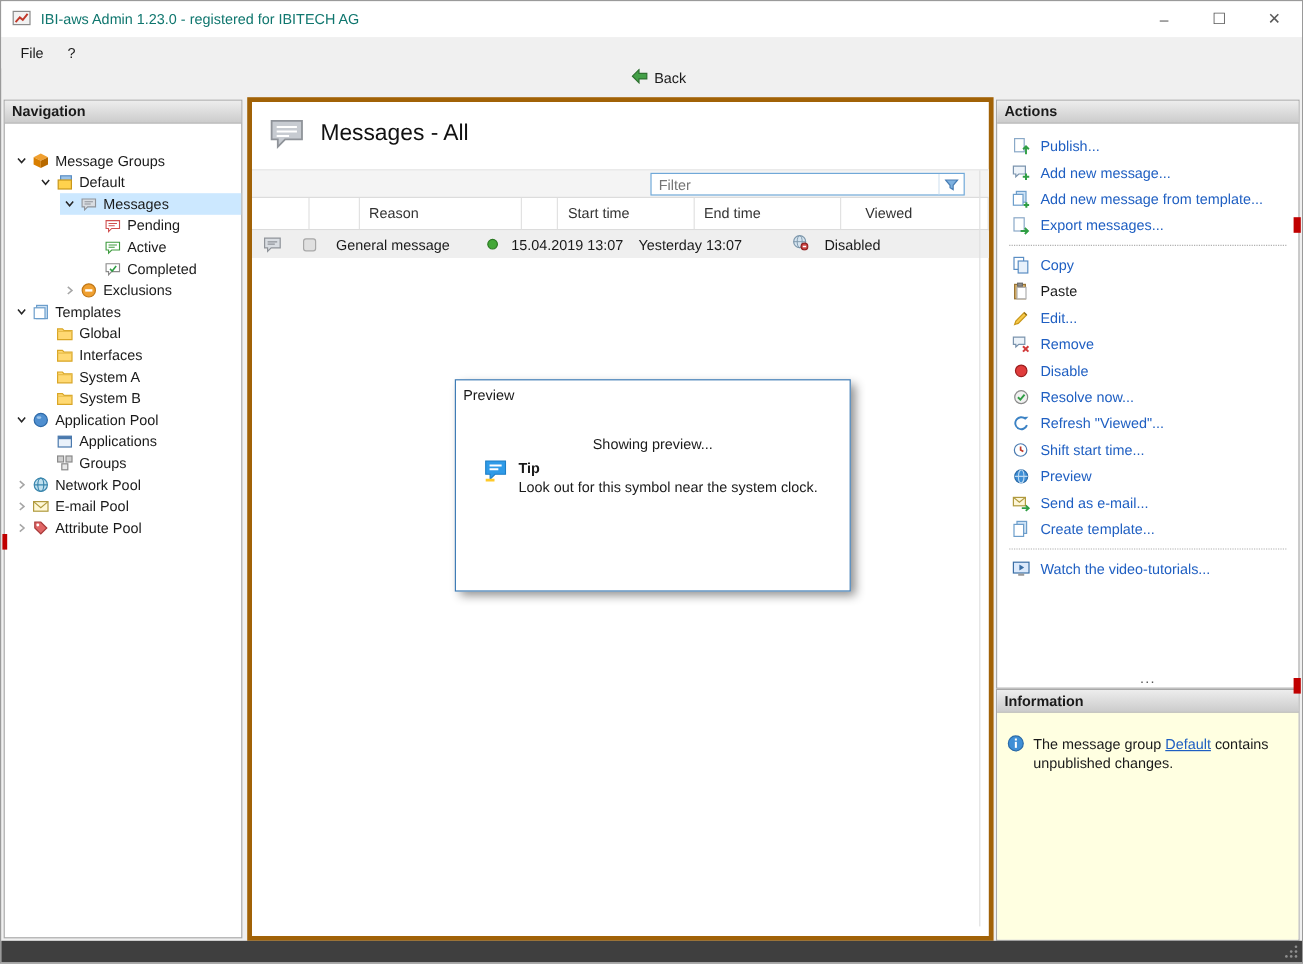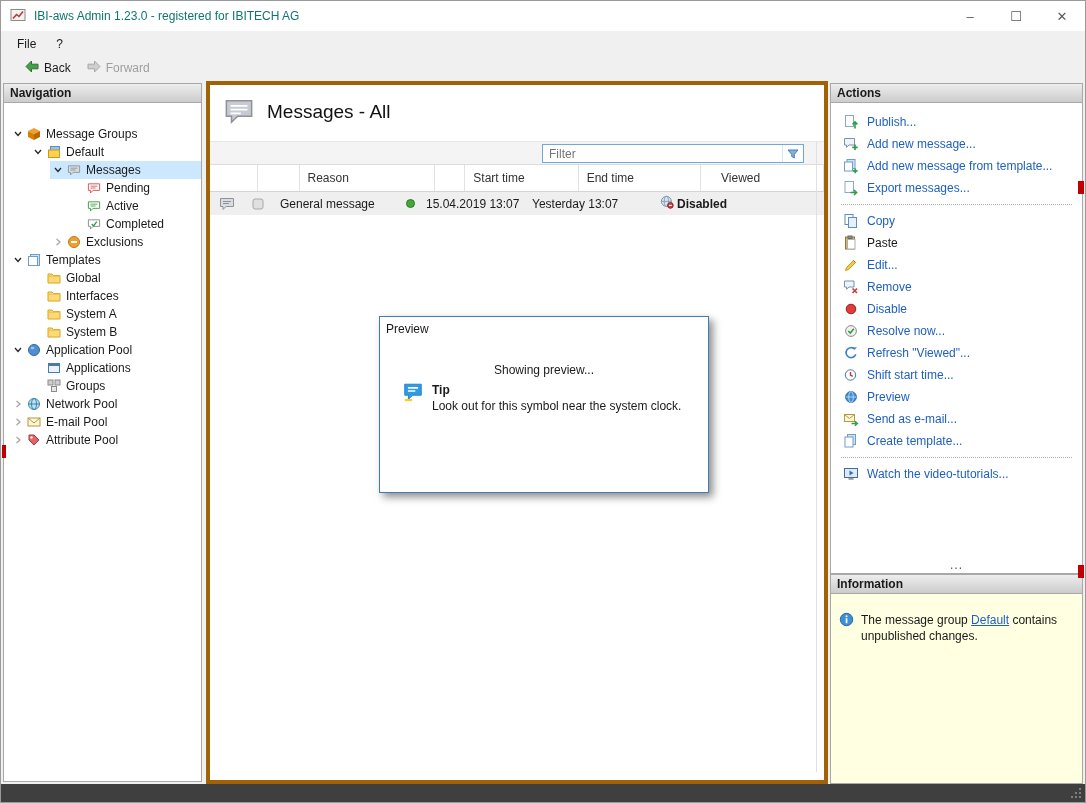--- a/index.html
+++ b/index.html
@@ -8,21 +8,21 @@
 
   
   .titlebar { height:30px; background:#fff; display:flex; align-items:center; padding-left:9px; }
   .title-text { color:#0f766e; margin-left:8px; }
   .win-controls { margin-left:auto; display:flex; height:100%; }
   .wc { width:46px; height:100%; display:flex; align-items:center; justify-content:center; color:#5a5a5a; font-size:13px; }
 
   
   .menubar { height:26px; display:flex; align-items:center; background:#f0f0f0; padding-left:6px; }
   .menu-item { padding:0 10px; }
-  .toolbar { height:22px; display:flex; align-items:center; gap:16px; padding-left:24px; }
+  .toolbar { height:22px; display:flex; align-items:center; gap:16px; padding-left:12px;flex-direction:column; }
   .tool { display:flex; align-items:center; gap:5px; }
   .tool .dis { color:#9f9f9f; }
 
   
   .workspace { position:absolute; top:78px; left:0; right:0; height:707px; }
   .panel-hdr { height:19px; background:linear-gradient(#ededed,#cccccc); border-bottom:1px solid #a8a8a8; font-weight:bold; padding:2px 6px 0; color:#1a1a1a; }
 
   .nav-panel { position:absolute; left:2px; top:4px; width:199px; height:699px; background:#fff; border:1px solid #a8a8a8; }
   .tree { padding-top:22px; }
   .trow { height:18px; display:flex; align-items:center; }
@@ -43,21 +43,21 @@
   .filterbox input { border:none; outline:none; flex:1; font:inherit; padding:0 6px; background:transparent; color:#444; min-width:0; }
   .funnel { width:21px; height:100%; border-left:1px solid #d6e4f2; display:flex; justify-content:center; align-items:center; }
   .thead { display:flex; height:27px; border-bottom:1px solid #d4d4d4; color:#333;gap:16px; }
   .tcell { height:100%; display:flex; align-items:center; }
   .c0{width:34px;} .c1{width:28px;} .c2{width:130px;} .c3{width:16px;} .c4{width:106px;} .c5{width:116px;} .c6{width:134px;}
   .bl { border-left:1px solid #e2e2e2; }
   .pad { padding-left:8px; } .pad2 { padding-left:20px; }
   .center { justify-content:center; }
   .trowdata { display:flex; height:23px; background:#efefef; align-items:center; }
   .dot { width:9px; height:9px; border-radius:50%; background:#44a838; border:1px solid #2d7a24; }
-  .viewedtxt { font-weight:bold; margin-left:3px; }
+  .viewedtxt { font-weight:normal; margin-left:13px; }
   .gutter { position:absolute; left:606px; top:57px; bottom:8px; border-left:1px solid #e0e0e0; }
 
   
   .rpanel { position:absolute; left:829px; top:4px; width:253px; height:701px; }
   .actions { position:absolute; top:0; left:0; right:0; height:491px; background:#fff; border:1px solid #a8a8a8; }
   .actions-body { position:relative; height:470px; padding-top:8px; }
   .aitem { display:flex; align-items:center; height:22px; padding-left:12px; gap:8px; }
   .aicon { width:16px; display:flex; justify-content:center; align-items:center; }
   .alink { color:#1f5fc2; white-space:nowrap; }
   .plain { color:#1a1a1a; }

